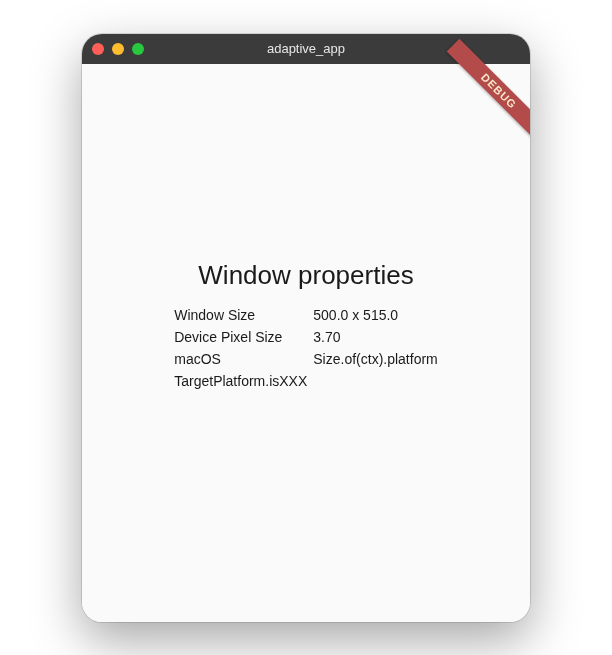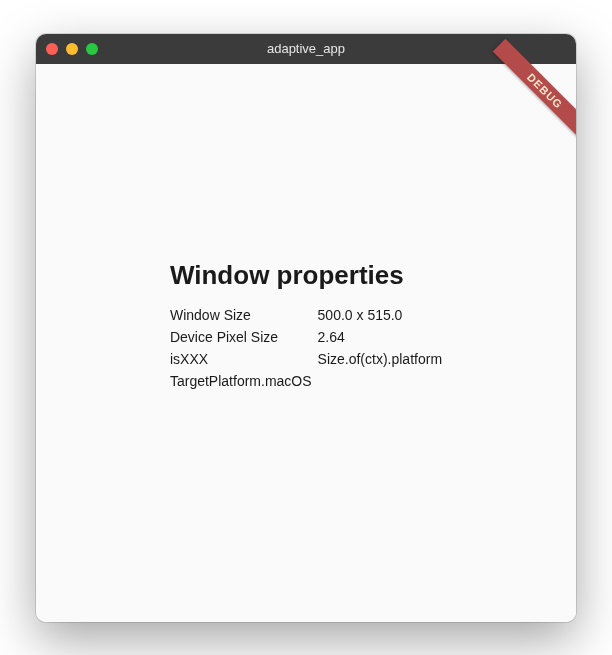--- a/index.html
+++ b/index.html
@@ -6,23 +6,23 @@
     body {
       background: #ffffff;
       font-family: -apple-system, BlinkMacSystemFont, "Segoe UI", Helvetica, Arial, sans-serif;
       width: 612px;
       height: 655px;
       display: flex;
       align-items: center;
       justify-content: center;
     }
     .window {
-      width: 540px;
+      width: 448px;
       height: 588px;
-      border-radius: 10px;
+      border-radius: 20px;
       overflow: hidden;
       box-shadow: 0 18px 50px rgba(0,0,0,0.35), 0 0 0 1px rgba(0,0,0,0.12);
       background: #fafafa;
       position: relative;
       display: flex;
       flex-direction: column;
     }
     .titlebar {
       height: 30px;
       background: #3b3b3b;
@@ -75,22 +75,23 @@
       letter-spacing: 1px;
       padding: 3px 0;
       transform: rotate(45deg);
       box-shadow: 0 1px 3px rgba(0,0,0,0.3);
     }
     .panel {
       transform: translateY(-18px);
     }
     .heading {
       font-size: 26px;
-      font-weight: 700;
+      font-weight: 400;
       color: #1a1a1a;
+      text-align: center;
       margin-bottom: 16px;
     }
     .kv-grid {
       display: grid;
       grid-template-columns: auto auto;
       column-gap: 28px;
       row-gap: 8px;
       font-size: 14px;
       color: #1a1a1a;
       gap: 6px;
@@ -115,22 +116,22 @@
   <div class="content">
 
     <div class="debug-ribbon">DEBUG</div>
 
     <div class="panel">
       <div class="heading">Window properties</div>
       <div class="kv-grid">
         <div class="kv-key">Window Size</div>
         <div class="kv-val">500.0 x 515.0</div>
         <div class="kv-key">Device Pixel Size</div>
-        <div class="kv-val">2.64</div>
-        <div class="kv-val">isXXX</div>
+        <div class="kv-val">3.70</div>
+        <div class="kv-val">macOS</div>
         <div class="kv-key">Size.of(ctx).platform</div>
-        <div class="kv-val">TargetPlatform.macOS</div>
+        <div class="kv-val">TargetPlatform.isXXX</div>
       </div>
     </div>
 
   </div>
 
 </div>
 
 </body></html>

